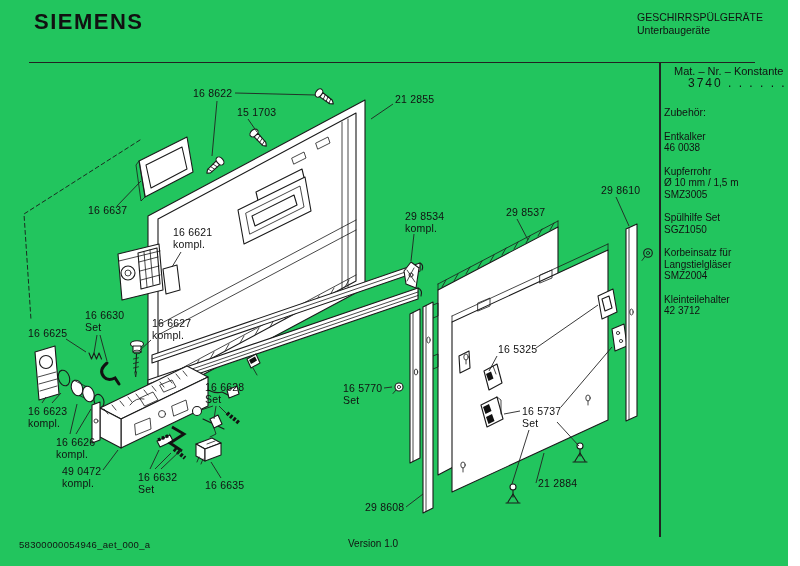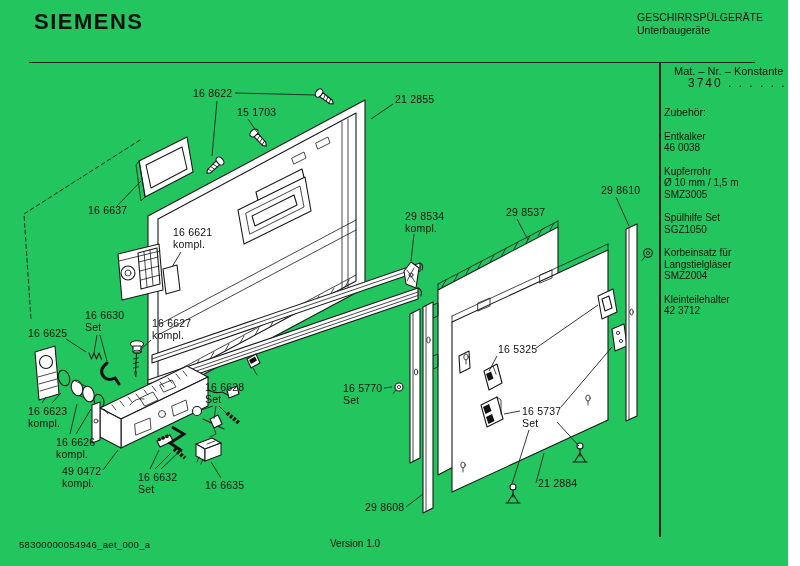--- a/index.html
+++ b/index.html
@@ -10,21 +10,21 @@
   .cat{position:absolute;left:637px;top:11px;font-size:10.5px;line-height:13px;}
   .hline{position:absolute;left:29px;top:62px;width:726px;height:0;border-top:1.6px solid #222;}
   .vline{position:absolute;left:659px;top:63px;width:2px;height:474px;background:#222;}
   .sidebar{position:absolute;left:664px;top:66px;width:132px;font-size:10px;line-height:11.5px;}
   .mat{font-size:11px;margin-left:10px;}
   .matval{font-size:12px;margin-left:24px;letter-spacing:2px;}
   .zub{margin-top:18px;font-size:10.5px;}
   .side-item{margin-top:12px;}
   .footer-doc{position:absolute;left:19px;top:539px;font-size:9.5px;letter-spacing:0.3px;text-align:center;}
   .footer-page{position:absolute;left:176px;top:539px;font-size:9.5px;margin-top:36px;}
-  .footer-ver{position:absolute;left:330px;top:538px;font-size:10px;}
+  .footer-ver{position:absolute;left:348px;top:538px;font-size:10px;}
   svg{position:absolute;left:0;top:0;}
   .ln{fill:none;stroke:#1a1a1a;stroke-width:1.1;stroke-linejoin:round;stroke-linecap:round;}
   .thin{stroke-width:0.8;}
   .wf{fill:#fff;stroke:#1a1a1a;stroke-width:1.1;stroke-linejoin:round;}
   .blk{fill:#111;stroke:none;}
   .dash{stroke-dasharray:4,3;stroke-width:0.9;}
   text.plabel{font-size:10.5px;fill:#111;letter-spacing:0.2px;}
   line.leader{stroke:#222;stroke-width:0.9;}
 </style>
 </head>

